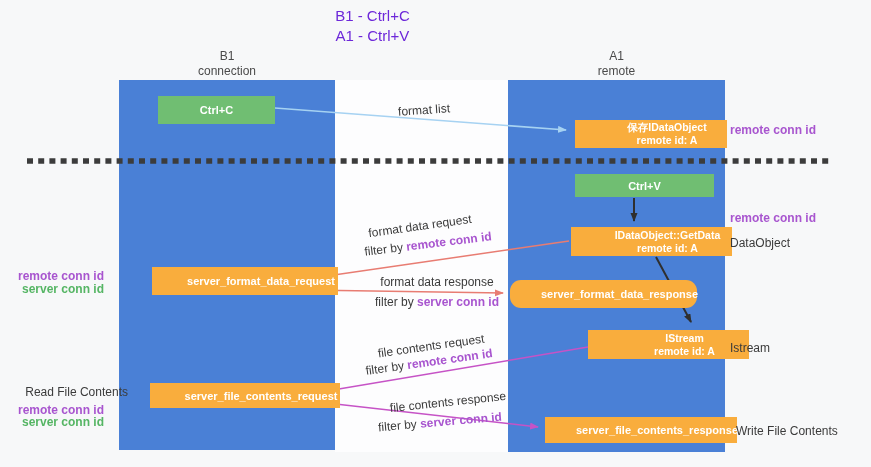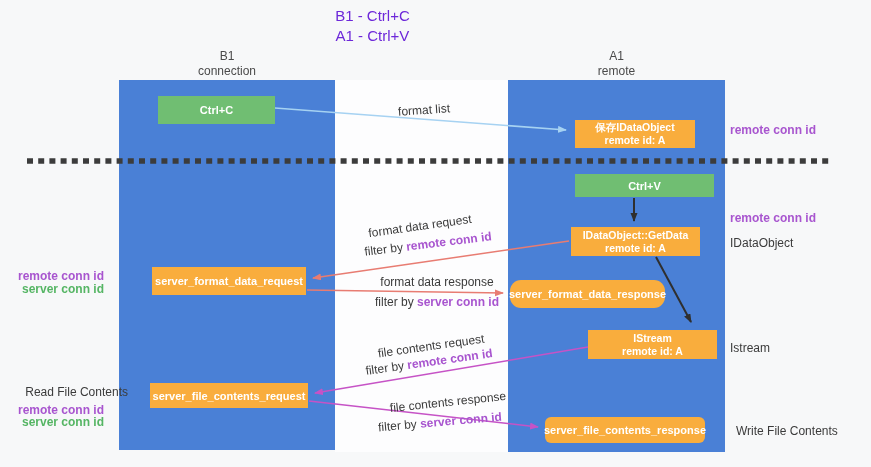--- a/index.html
+++ b/index.html
@@ -23,21 +23,21 @@
     position:absolute;top:49px;text-align:center;
     font-size:12px;line-height:15px;color:#4a4a4a;
   }
   .colhead.left{left:119px;width:216px;}
   .colhead.right{left:508px;width:217px;}
   .node{
     position:absolute;display:flex;flex-direction:column;align-items:center;justify-content:center;
     color:#ffffff;text-align:center;white-space:nowrap;font-weight:bold;
   }
   .node.green{background:#70BE72;font-size:11px;}
-  .node.orange{background:#F9AD3D;font-size:11px;}
+  .node.orange{background:#F9AD3D;font-size:11px;padding-left:32px;}
   .node .l2{font-size:10.5px;line-height:13px;}
   .node .l1{font-size:10.5px;line-height:13px;}
   .mid-label{
     position:absolute;white-space:nowrap;font-size:12px;color:#3b3b3b;
     transform-origin:center center;
   }
   .side-label{position:absolute;white-space:nowrap;font-size:12px;color:#3b3b3b;}
   .leftcol{position:absolute;text-align:right;white-space:nowrap;font-size:12px;color:#3b3b3b;}
   .purple{color:#A855CF;font-weight:bold;}
   .greentx{color:#55B564;font-weight:bold;}
@@ -119,21 +119,21 @@
 
   <div class="node orange" style="left:588px;top:330px;width:129px;height:29px;">
     <span class="l1">IStream</span>
     <span class="l2">remote id: A</span>
   </div>
 
   <div class="node orange" style="left:150px;top:383px;width:158px;height:25px;">
     <span>server_file_contents_request</span>
   </div>
 
-  <div class="node orange" style="left:545px;top:417px;width:160px;height:26px;border-radius:6px;">
+  <div class="node orange" style="left:545px;top:417px;width:160px;height:26px;">
     <span>server_file_contents_response</span>
   </div>
 
   <div class="mid-label" style="left:424px;top:110px;transform:translate(-50%,-50%) rotate(-4deg);">format list</div>
 
   <div class="mid-label" style="left:420px;top:226px;transform:translate(-50%,-50%) rotate(-8deg);">format data request</div>
   <div class="mid-label" style="left:428px;top:244px;transform:translate(-50%,-50%) rotate(-7deg);">
     <span>filter by</span>
     <span class="purple">remote conn id</span>
   </div>
@@ -151,21 +151,21 @@
   </div>
 
   <div class="mid-label" style="left:448px;top:402px;transform:translate(-50%,-50%) rotate(-6deg);">file contents response</div>
   <div class="mid-label" style="left:440px;top:422px;transform:translate(-50%,-50%) rotate(-5deg);">
     <span>filter by</span>
     <span class="purple">server conn id</span>
   </div>
 
   <div class="side-label purple" style="left:730px;top:123px;">remote conn id</div>
   <div class="side-label purple" style="left:730px;top:211px;">remote conn id</div>
-  <div class="side-label" style="left:730px;top:236px;">IDataObject</div>
+  <div class="side-label" style="left:730px;top:236px;">DataObject</div>
   <div class="side-label" style="left:730px;top:341px;">Istream</div>
   <div class="side-label" style="left:736px;top:424px;">Write File Contents</div>
 
   <div class="leftcol purple" style="left:0;top:269px;width:104px;">remote conn id</div>
   <div class="leftcol greentx" style="left:0;top:282px;width:104px;">server conn id</div>
   <div class="leftcol" style="left:12px;top:385px;width:116px;">Read File Contents</div>
   <div class="leftcol purple" style="left:0;top:403px;width:104px;">remote conn id</div>
   <div class="leftcol greentx" style="left:0;top:415px;width:104px;">server conn id</div>
 
 </div>

